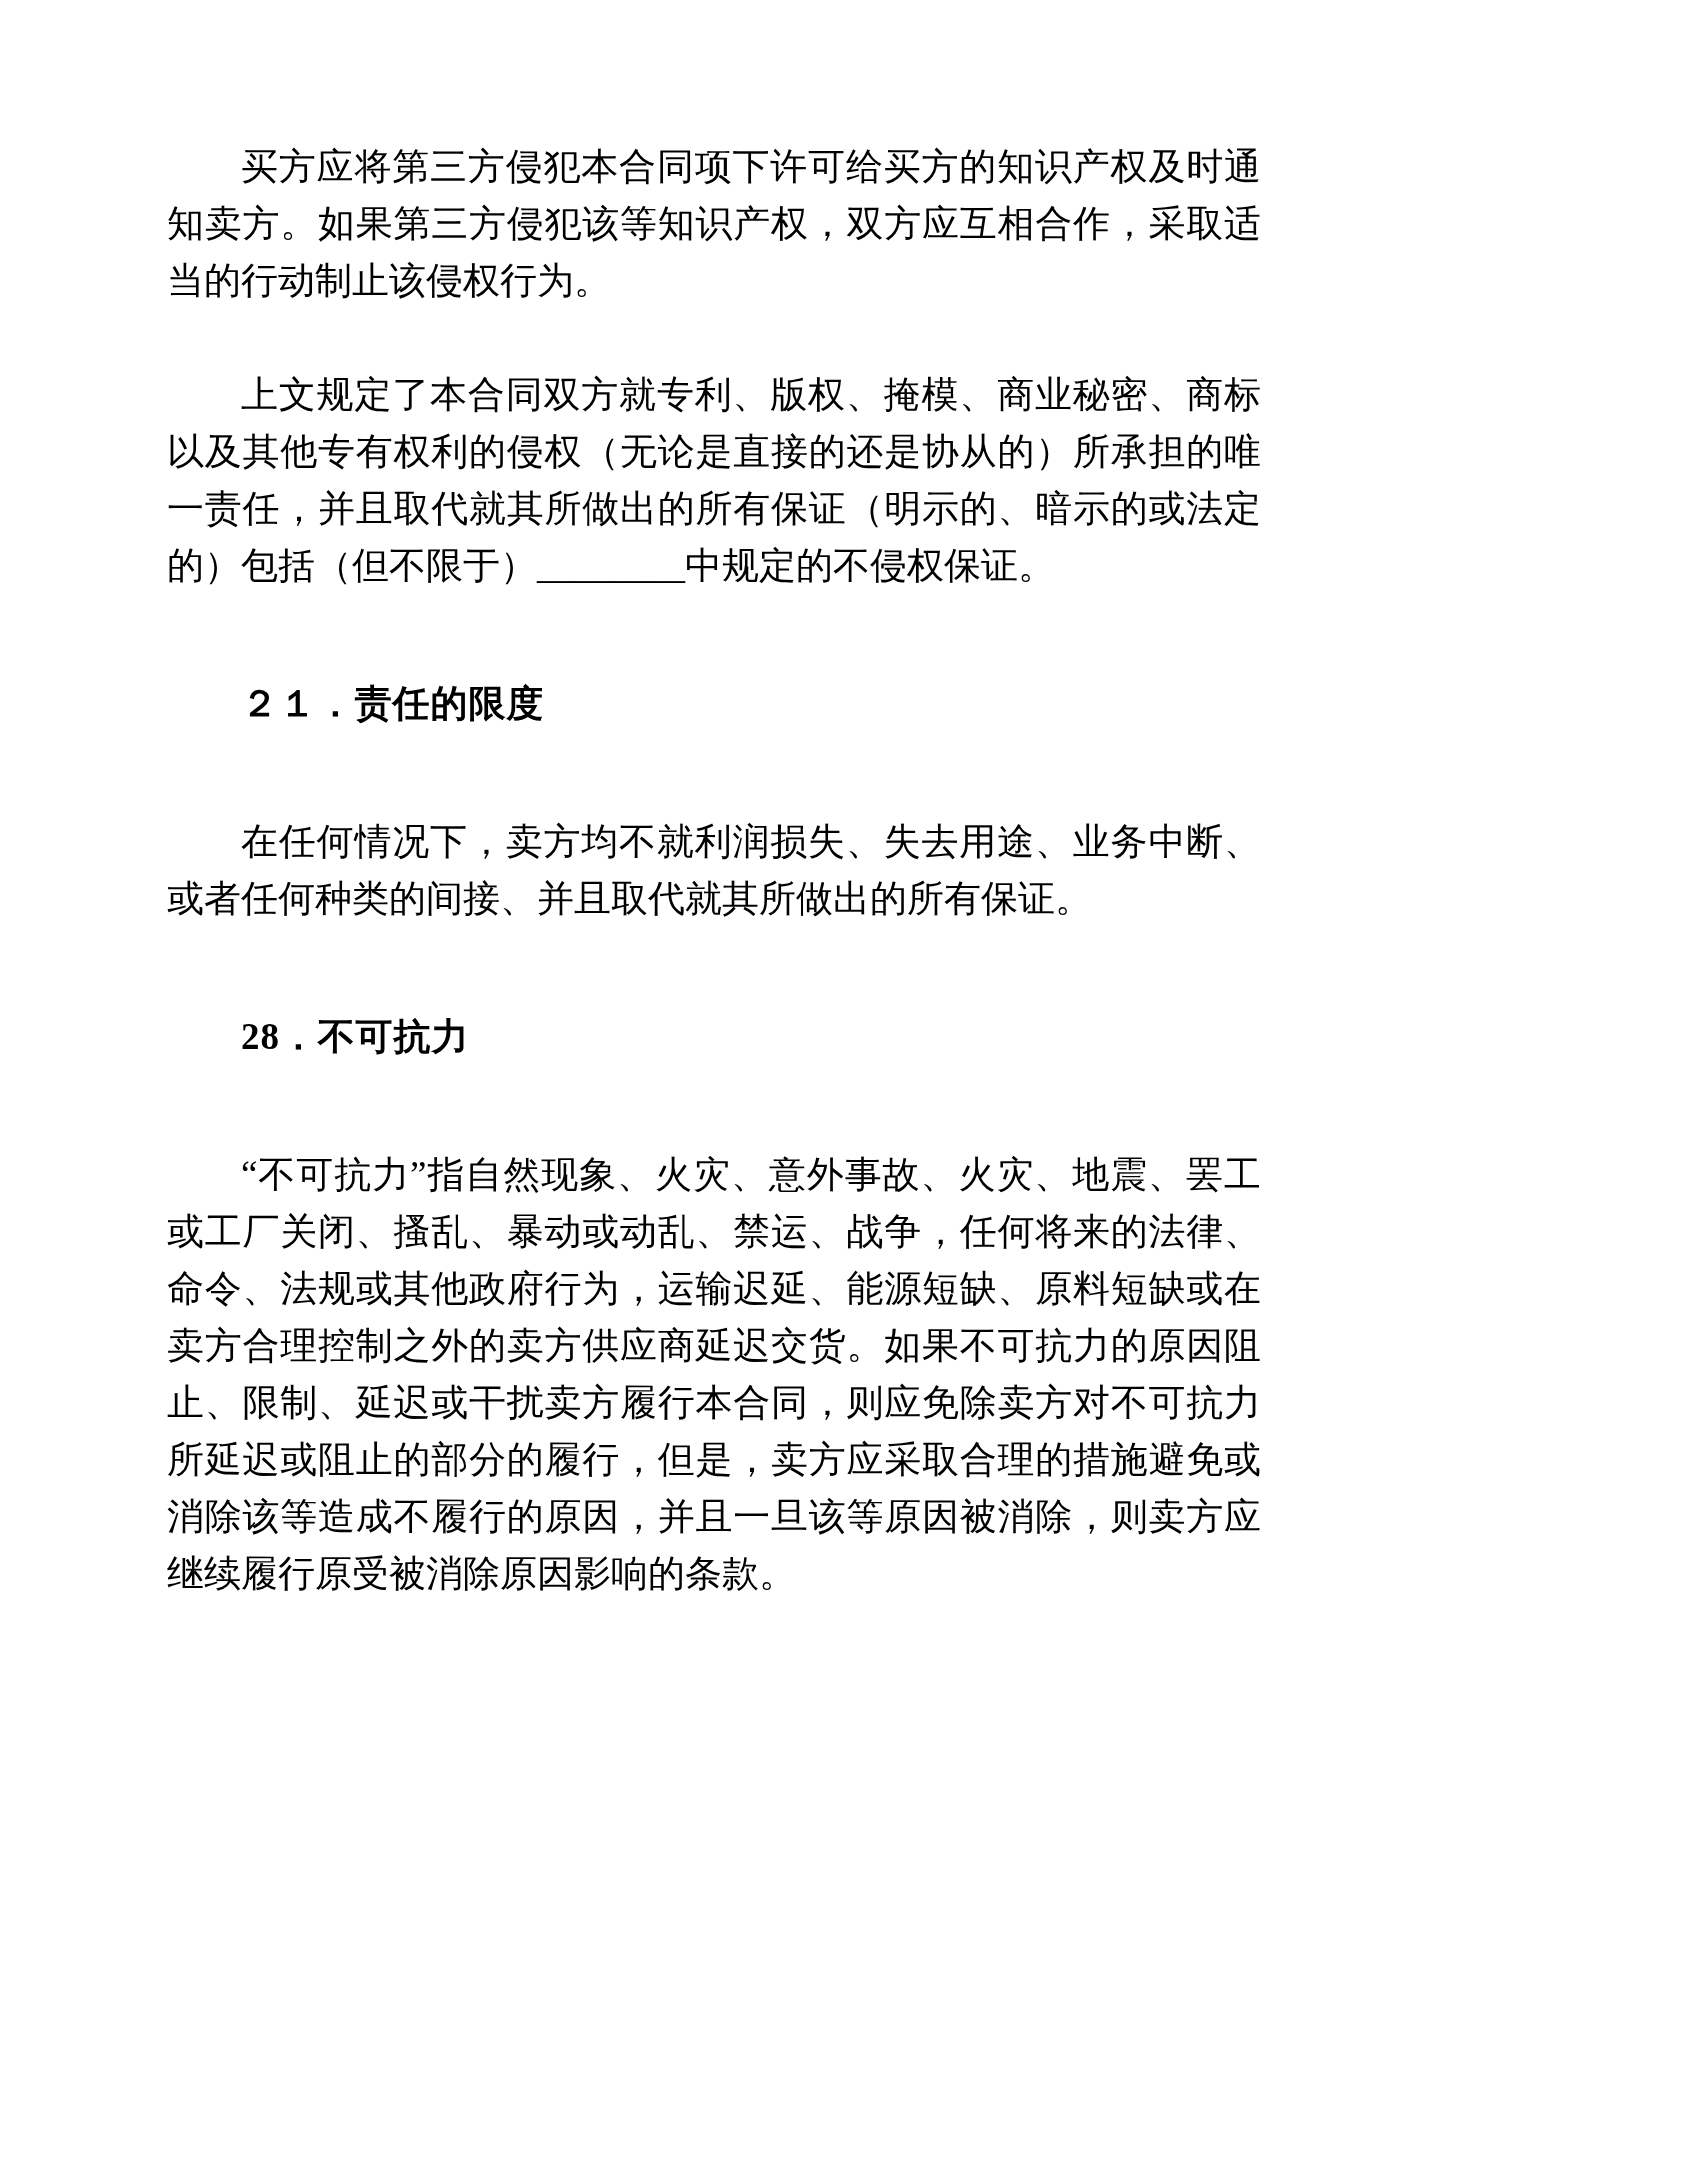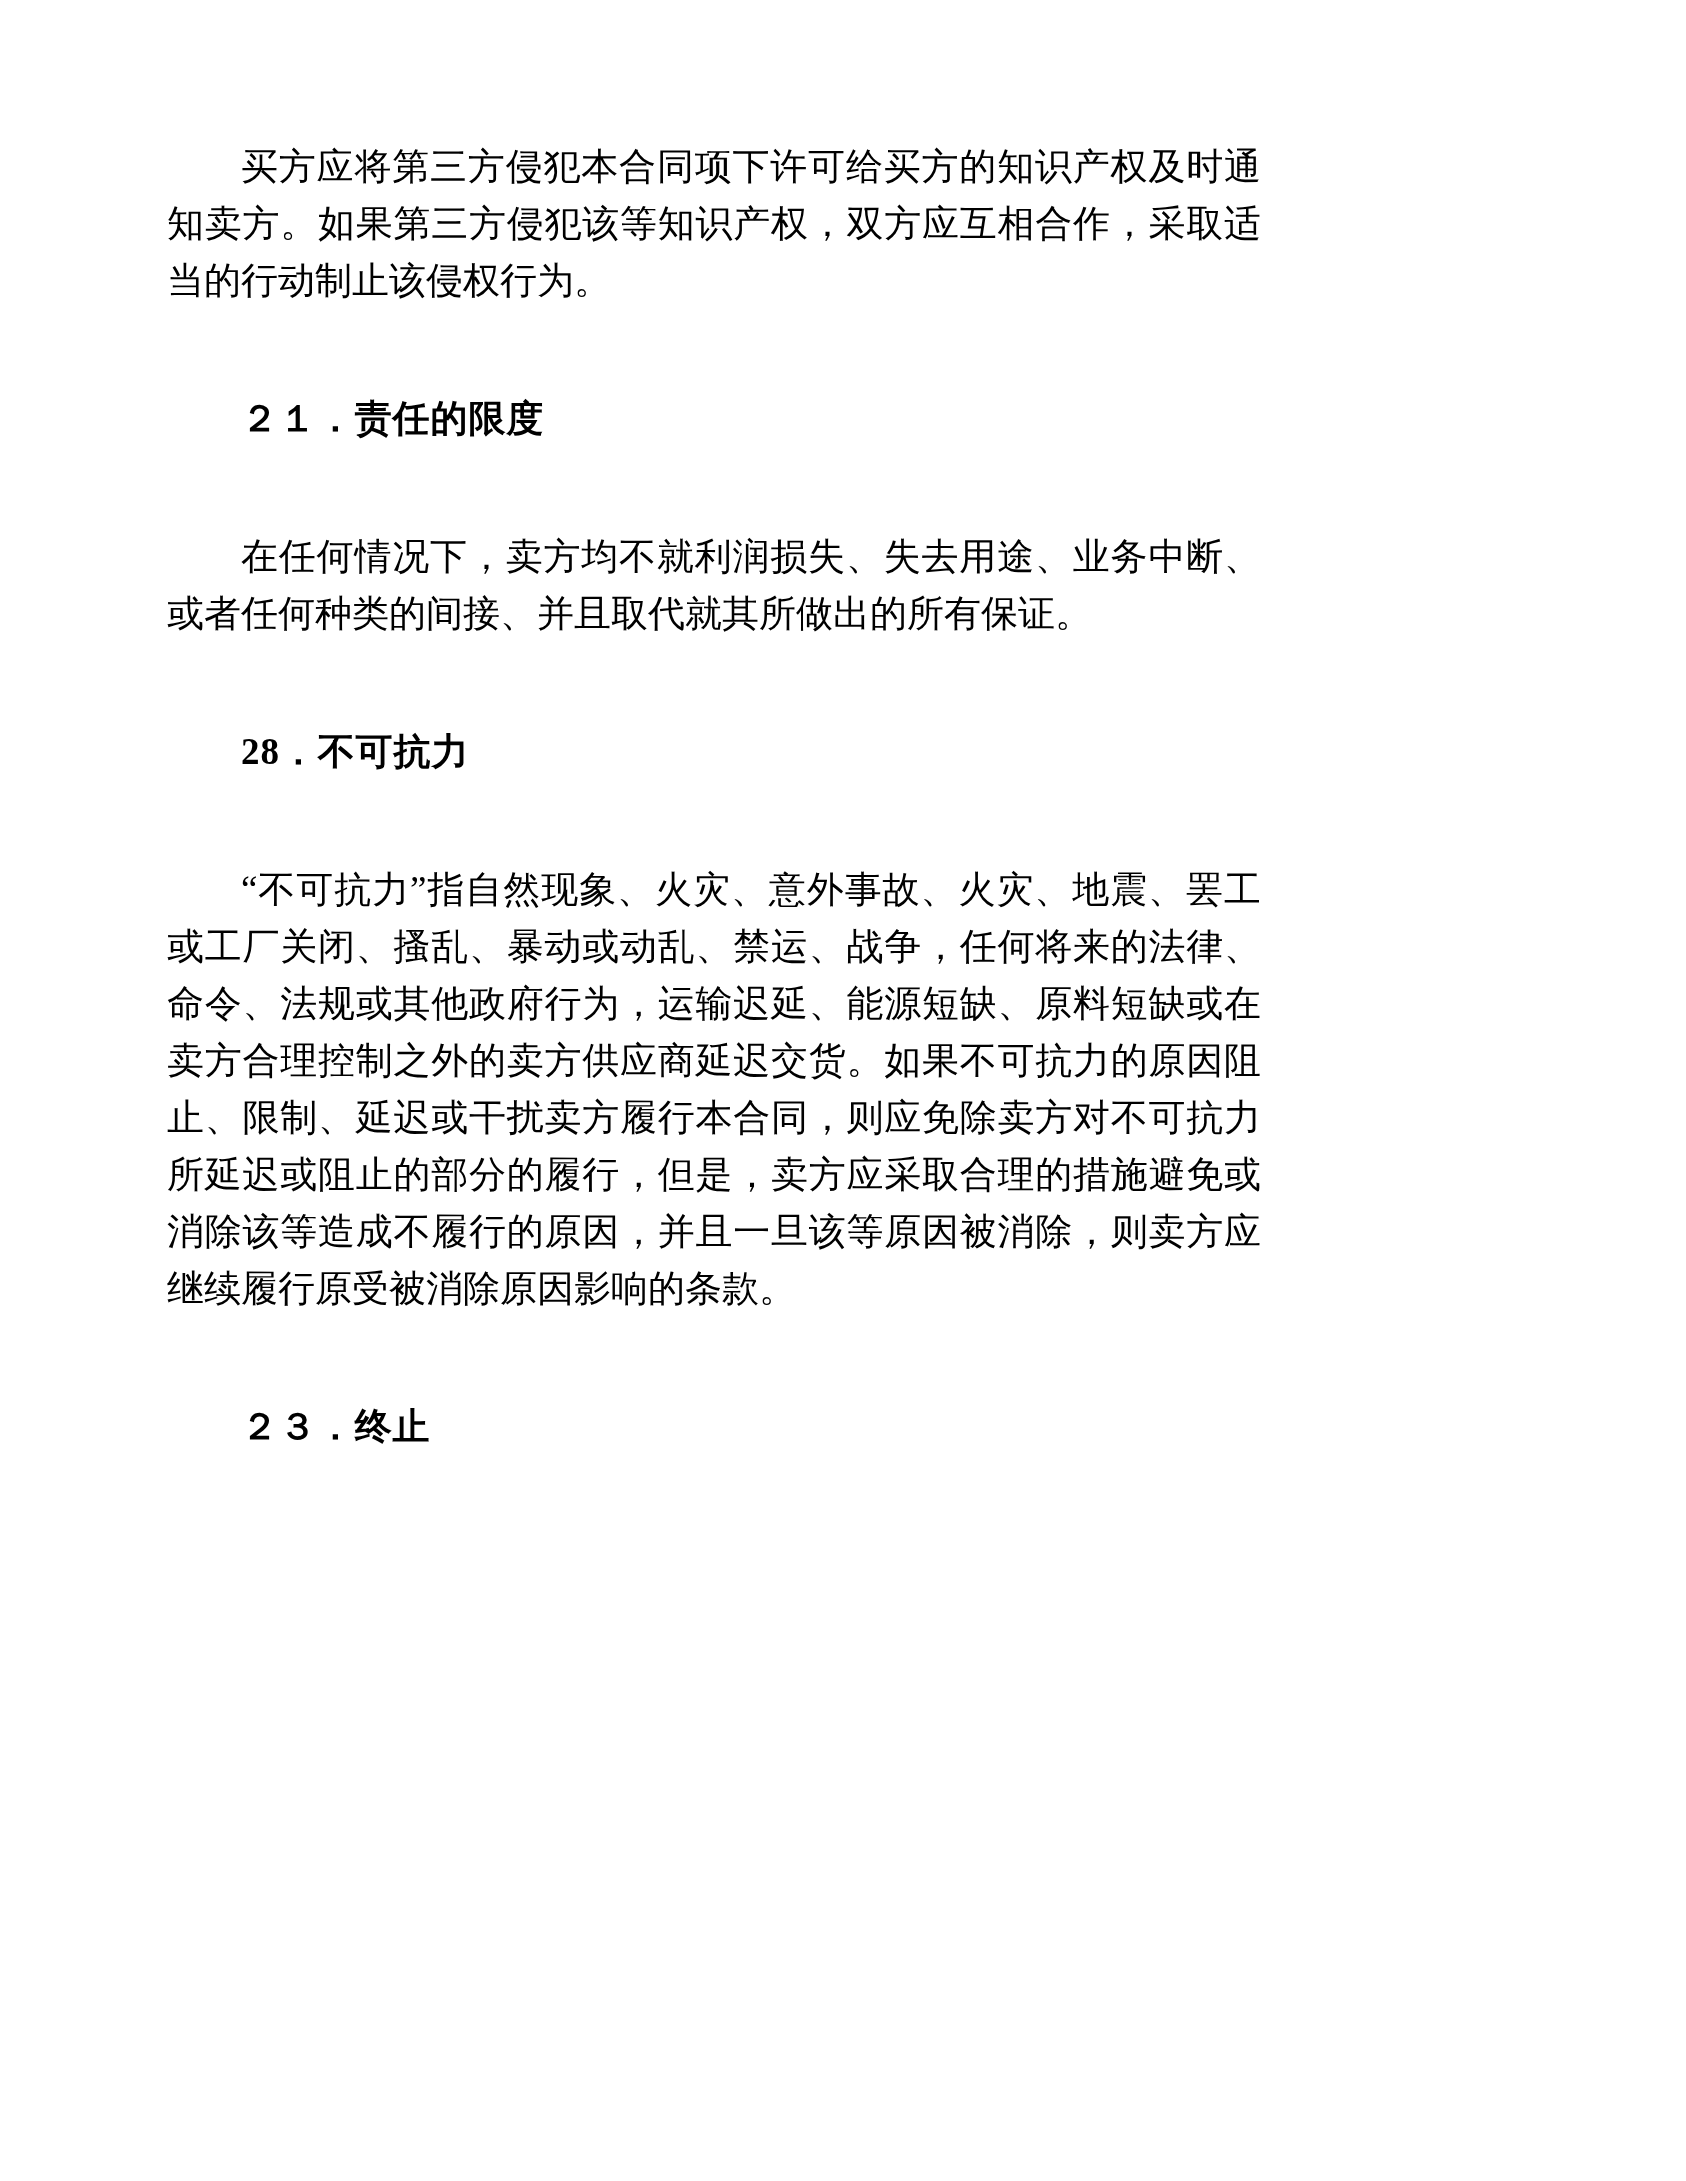--- a/index.html
+++ b/index.html
@@ -40,25 +40,25 @@
       text-align: left;
       letter-spacing: 0.9px;
     }
   </style>
 </head>
 <body>
 
 <main class="page">
   <p class="para">买方应将第三方侵犯本合同项下许可给买方的知识产权及时通知卖方。如果第三方侵犯该等知识产权，双方应互相合作，采取适当的行动制止该侵权行为。</p>
 
+  <p class="para">上文规定了本合同双方就专利、版权、掩模、商业秘密、商标以及其他专有权利的侵权（无论是直接的还是协从的）所承担的唯一责任，并且取代就其所做出的所有保证（明示的、暗示的或法定的）包括（但不限于）________中规定的不侵权保证。</p>
 
   <p class="heading">２１．责任的限度</p>
 
 
   <p class="para">在任何情况下，卖方均不就利润损失、失去用途、业务中断、或者任何种类的间接、并且取代就其所做出的所有保证。</p>
 
   <p class="heading">28．不可抗力</p>
 
   <p class="para">“不可抗力”指自然现象、火灾、意外事故、火灾、地震、罢工或工厂关闭、搔乱、暴动或动乱、禁运、战争，任何将来的法律、命令、法规或其他政府行为，运输迟延、能源短缺、原料短缺或在卖方合理控制之外的卖方供应商延迟交货。如果不可抗力的原因阻止、限制、延迟或干扰卖方履行本合同，则应免除卖方对不可抗力所延迟或阻止的部分的履行，但是，卖方应采取合理的措施避免或消除该等造成不履行的原因，并且一旦该等原因被消除，则卖方应继续履行原受被消除原因影响的条款。</p>
 
-  <p class="heading">２３．终止</p>
 </main>
 
 
 </body></html>

